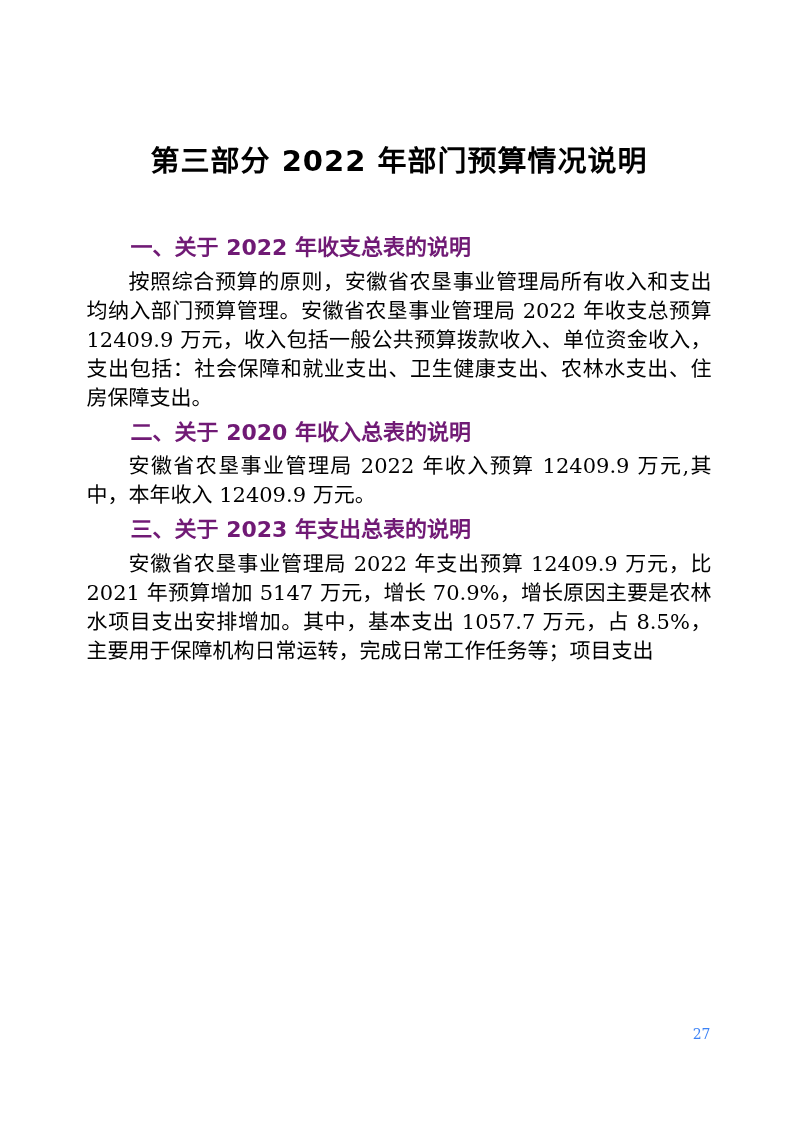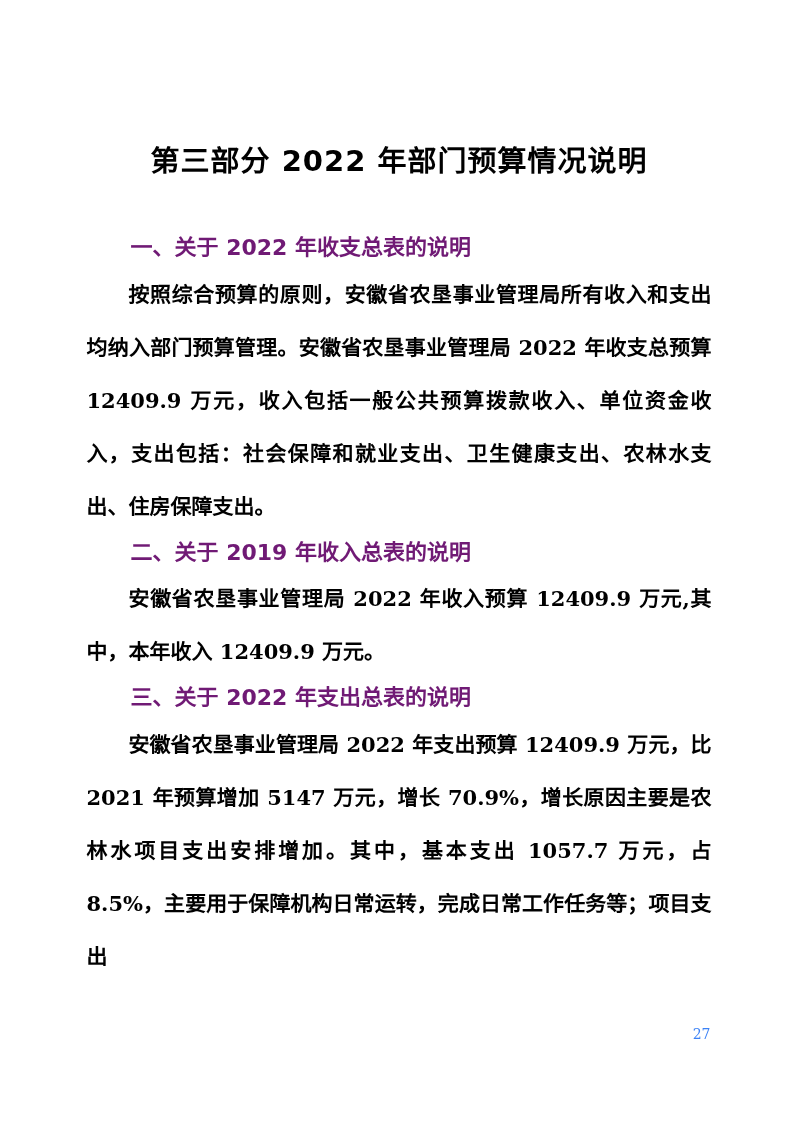--- a/index.html
+++ b/index.html
@@ -42,25 +42,24 @@
     color: #701a75;
     white-space: nowrap;
   }
   .sec-heading.first {
     margin-top: 47px;
   }
   .body-para {
     margin: 0;
     font-family: "DejaVu Serif", "Liberation Serif", serif;
     font-size: 21px;
-    line-height: 53px;
+    line-height: 29px;
     text-indent: 2em;
     text-align: justify;
     color: #000000;
-    font-weight: bold;
   }
   .page-number {
     position: absolute;
     top: 1026px;
     right: 82px;
     font-family: "DejaVu Serif", "Liberation Serif", serif;
     font-size: 14px;
     color: #3b82f6;
   }
 </style>
@@ -71,25 +70,25 @@
   <div class="content">
 
     <h1 class="doc-title">第三部分 2022 年部门预算情况说明</h1>
 
     <section>
       <h2 class="sec-heading first">一、关于 2022 年收支总表的说明</h2>
       <p class="body-para">按照综合预算的原则，安徽省农垦事业管理局所有收入和支出均纳入部门预算管理。安徽省农垦事业管理局 2022 年收支总预算 12409.9 万元，收入包括一般公共预算拨款收入、单位资金收入，支出包括：社会保障和就业支出、卫生健康支出、农林水支出、住房保障支出。</p>
     </section>
 
     <section>
-      <h2 class="sec-heading">二、关于 2019 年收入总表的说明</h2>
+      <h2 class="sec-heading">二、关于 2020 年收入总表的说明</h2>
       <p class="body-para">安徽省农垦事业管理局 2022 年收入预算 12409.9 万元,其中，本年收入 12409.9 万元。</p>
     </section>
 
     <section>
-      <h2 class="sec-heading">三、关于 2022 年支出总表的说明</h2>
+      <h2 class="sec-heading">三、关于 2023 年支出总表的说明</h2>
       <p class="body-para">安徽省农垦事业管理局 2022 年支出预算 12409.9 万元，比 2021 年预算增加 5147 万元，增长 70.9%，增长原因主要是农林水项目支出安排增加。其中，基本支出 1057.7 万元，占 8.5%，主要用于保障机构日常运转，完成日常工作任务等；项目支出</p>
     </section>
 
   </div>
 
   <div class="page-number">27</div>
 </div>
 
 </body></html>

